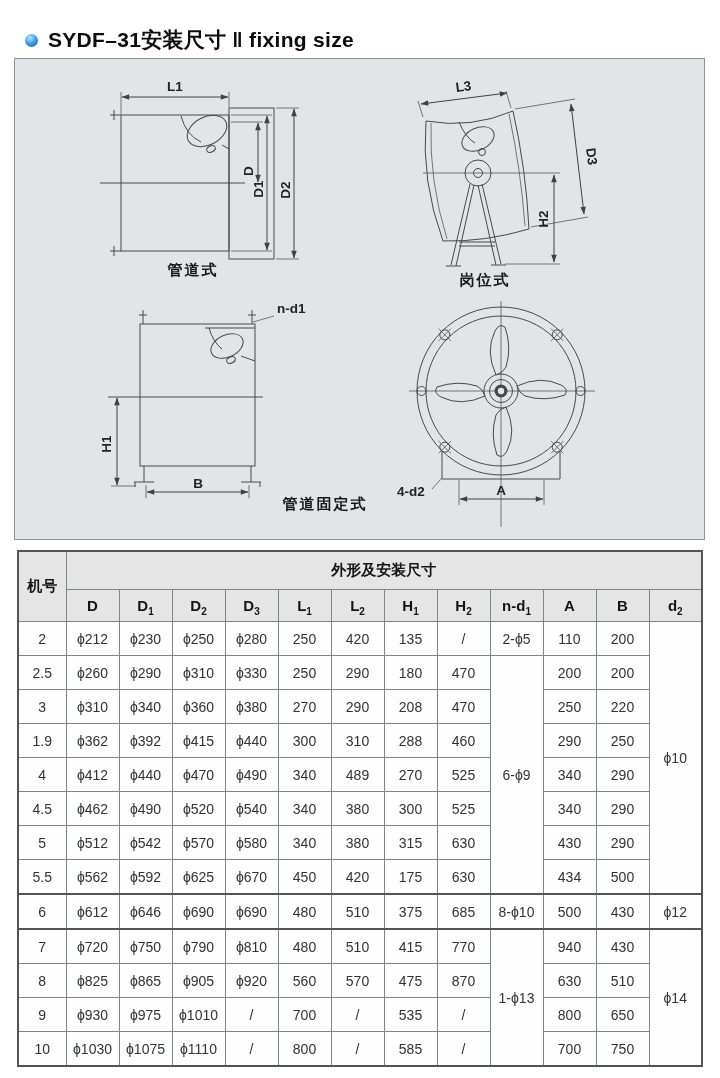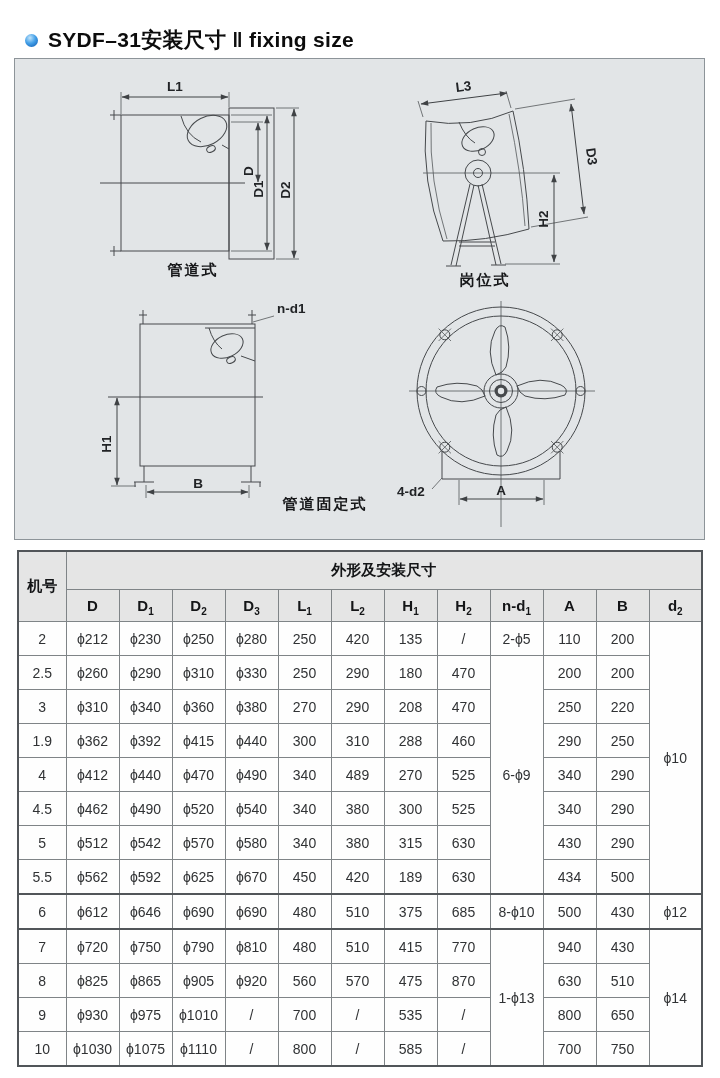--- a/index.html
+++ b/index.html
@@ -346,21 +346,21 @@
         <td>290</td>
       </tr>
       <tr>
         <td>5.5</td>
         <td>ϕ562</td>
         <td>ϕ592</td>
         <td>ϕ625</td>
         <td>ϕ670</td>
         <td>450</td>
         <td>420</td>
-        <td>189</td>
+        <td>175</td>
         <td>630</td>
         <td>434</td>
         <td>500</td>
       </tr>
       <tr>
         <td>6</td>
         <td>ϕ612</td>
         <td>ϕ646</td>
         <td>ϕ690</td>
         <td>ϕ690</td>

